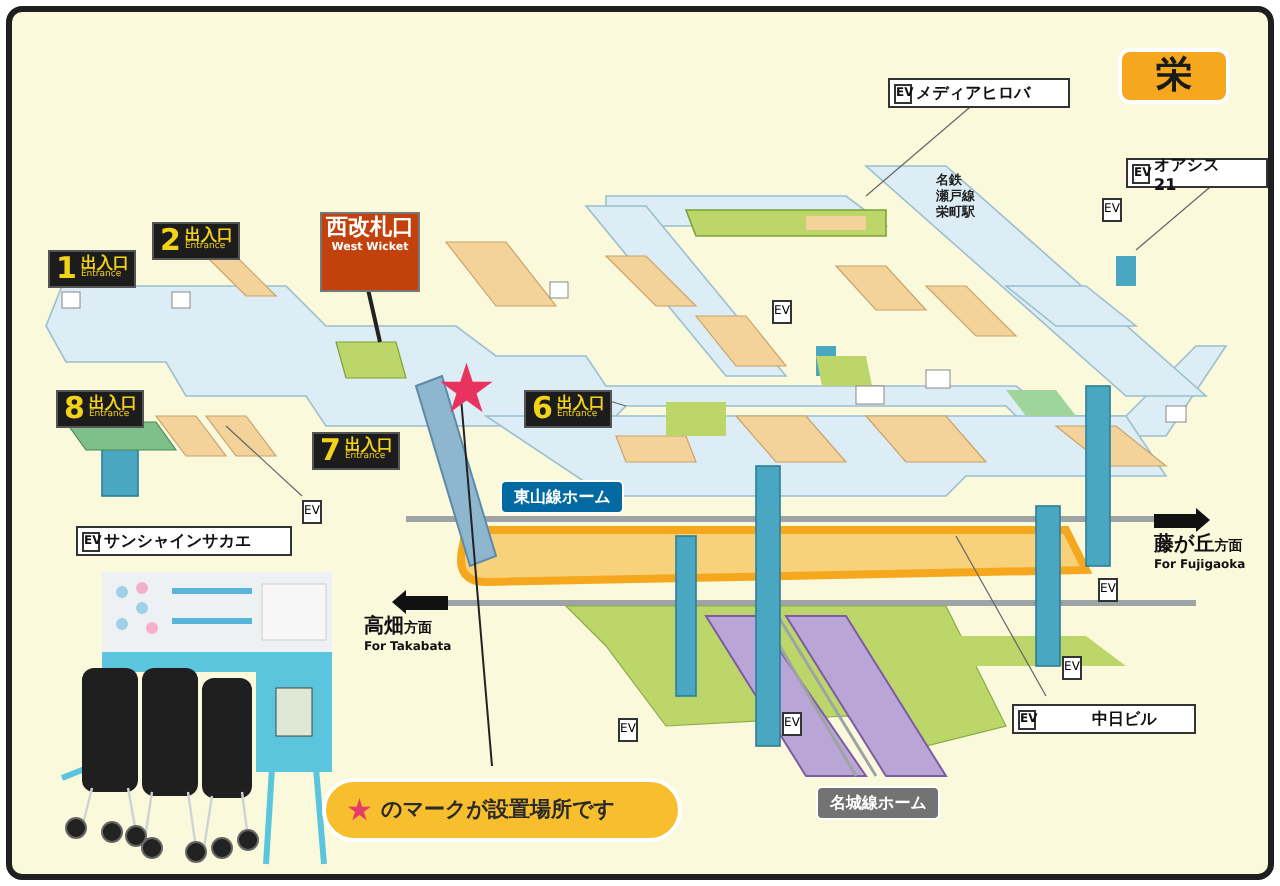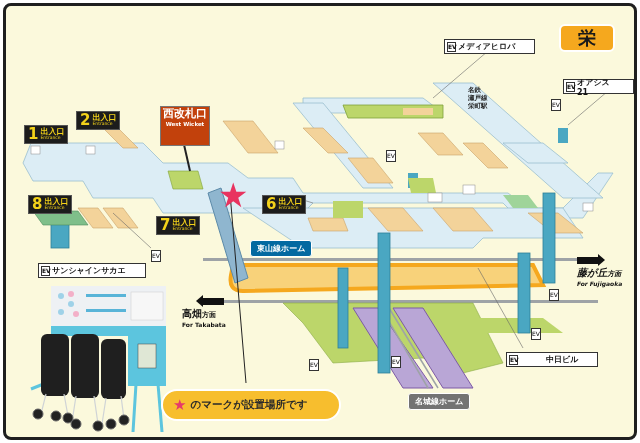--- a/index.html
+++ b/index.html
@@ -209,21 +209,21 @@
 
   <div class="tiny-jp" style="left:462px; top:80px;">
     <span>名鉄</span><br>
     <span>瀬戸線</span><br>
     <span>栄町駅</span>
   </div>
 
   <div class="line-label" style="left:244px; top:234px; background:#0369a1;">東山線ホーム</div>
   <div class="line-label" style="left:402px; top:387px; background:#737373;">名城線ホーム</div>
 
-  <div class="dir" style="left:571px; top:251px;font-style:italic;">
+  <div class="dir" style="left:571px; top:251px;">
     <div class="arrow right"></div>
     <span class="ja"><span>藤が丘</span><small>方面</small></span>
     <span class="en">For Fujigaoka</span>
   </div>
   <div class="dir" style="left:176px; top:292px;">
     <div class="arrow left" style="margin-left:20px;"></div>
     <span class="ja"><span>高畑</span><small>方面</small></span>
     <span class="en">For Takabata</span>
   </div>
 

